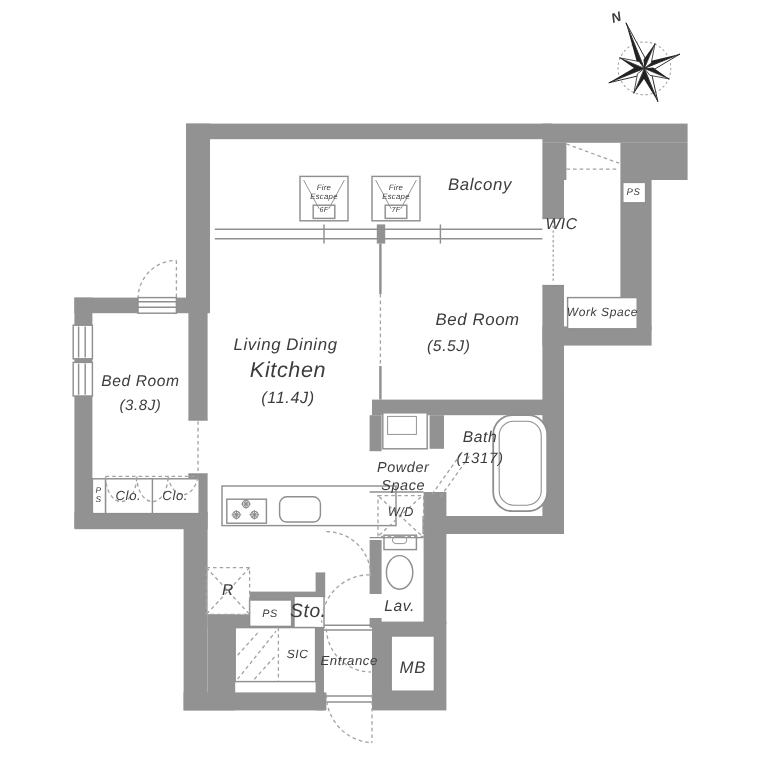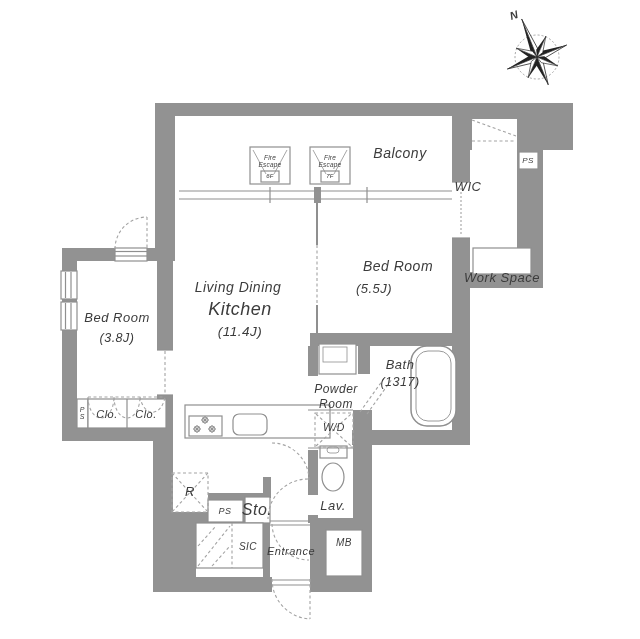--- a/index.html
+++ b/index.html
@@ -201,47 +201,47 @@
 <div class="lbl tiny" style="left:270px;top:157px;font-size:6.5px">Fire</div>
 <div class="lbl tiny" style="left:270px;top:164px;font-size:6.5px">Escape</div>
 <div class="lbl tiny" style="left:270px;top:176px;font-size:6px">6F</div>
 
 <div class="lbl tiny" style="left:330px;top:157px;font-size:6.5px">Fire</div>
 <div class="lbl tiny" style="left:330px;top:164px;font-size:6.5px">Escape</div>
 <div class="lbl tiny" style="left:330px;top:176px;font-size:6px">7F</div>
 
 <div class="lbl" style="left:468px;top:186px;font-size:13px">WIC</div>
 <div class="lbl" style="left:528px;top:160px;font-size:8px">PS</div>
-<div class="lbl" style="left:502px;top:277px;font-size:13px">Work Space</div>
+<div class="lbl" style="left:502px;top:261px;font-size:10px">Work Space</div>
 
 <div class="lbl" style="left:398px;top:266px;font-size:14px">Bed Room</div>
 <div class="lbl" style="left:374px;top:288px;font-size:13px">(5.5J)</div>
 
 <div class="lbl" style="left:238px;top:287px;font-size:14px">Living Dining</div>
 <div class="lbl" style="left:240px;top:309px;font-size:18px">Kitchen</div>
 <div class="lbl" style="left:240px;top:331px;font-size:13.5px">(11.4J)</div>
 
 <div class="lbl" style="left:117px;top:317px;font-size:13px">Bed Room</div>
 <div class="lbl" style="left:117px;top:338px;font-size:12.5px">(3.8J)</div>
 
 <div class="lbl" style="left:107px;top:414px;font-size:11px">Clo.</div>
 <div class="lbl" style="left:146px;top:414px;font-size:11px">Clo.</div>
 <div class="lbl vps" style="left:82px;top:413px">PS</div>
 
 <div class="lbl" style="left:400px;top:364px;font-size:13px">Bath</div>
 <div class="lbl" style="left:400px;top:382px;font-size:12.5px">(1317)</div>
 
 <div class="lbl" style="left:336px;top:389px;font-size:12px">Powder</div>
-<div class="lbl" style="left:336px;top:404px;font-size:12px">Room</div>
+<div class="lbl" style="left:336px;top:404px;font-size:12px">Space</div>
 
 <div class="lbl" style="left:334px;top:427px;font-size:10.5px">W/D</div>
 <div class="lbl" style="left:333px;top:505px;font-size:13px">Lav.</div>
 
 <div class="lbl" style="left:190px;top:491px;font-size:13px">R</div>
 <div class="lbl" style="left:225px;top:511px;font-size:9px">PS</div>
 <div class="lbl" style="left:257px;top:510px;font-size:16px">Sto.</div>
 <div class="lbl" style="left:248px;top:546px;font-size:10px">SIC</div>
 <div class="lbl" style="left:291px;top:551px;font-size:11px">Entrance</div>
-<div class="lbl" style="left:344px;top:542px;font-size:10px">MB</div>
+<div class="lbl" style="left:344px;top:556px;font-size:14px">MB</div>
 
 <div class="lbl nlbl" style="left:514px;top:15px;font-size:11px">N</div>
 
 </div>
 
 </body></html>

